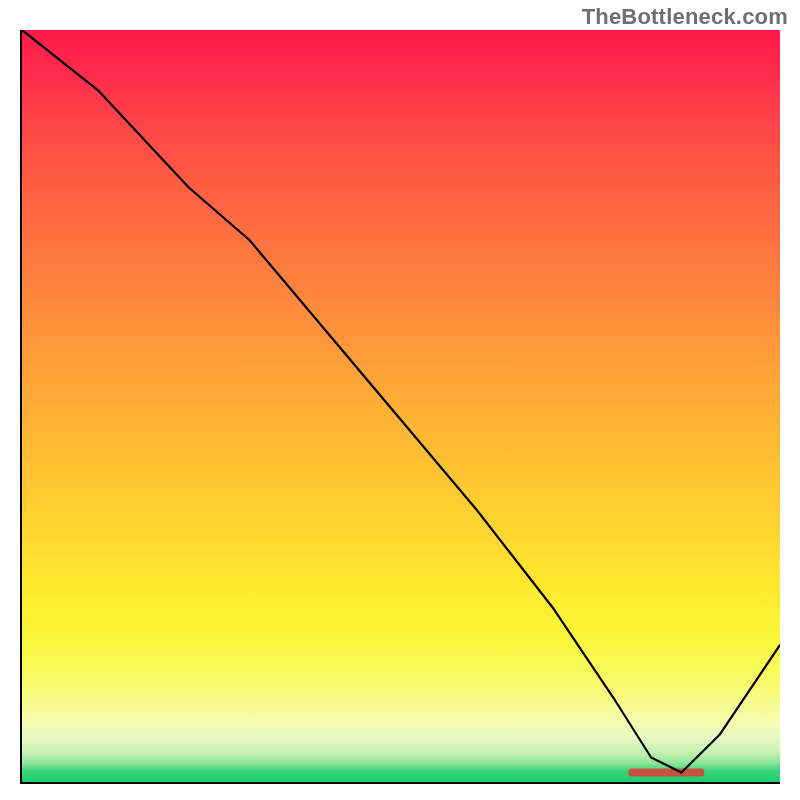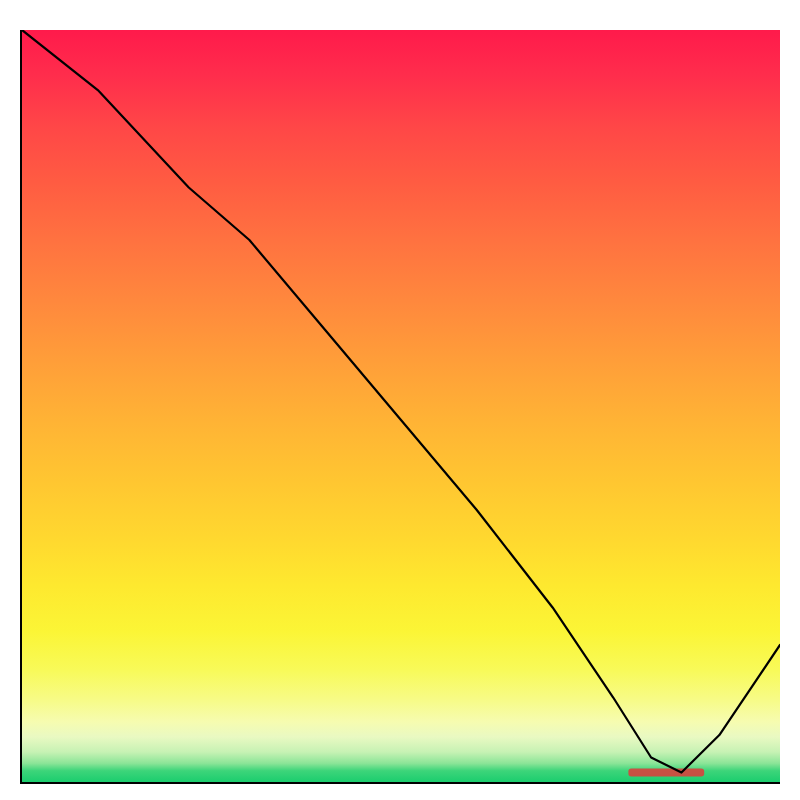--- a/index.html
+++ b/index.html
@@ -77,20 +77,21 @@
     fill: #e03a3a;
     opacity: 0.85;
     rx: 3;
     ry: 3;
   }
 </style>
 </head>
 <body>
 
 <div class="frame">
+  <div class="watermark">TheBottleneck.com</div>
 
   <div class="plot">
     <div class="gradient"></div>
 
     <svg class="marker" viewBox="0 0 760 752" preserveAspectRatio="none">
       <rect x="608.0" y="740.5" width="76.0" height="8"></rect>
     </svg>
 
     <svg class="curve" viewBox="0 0 760 752" preserveAspectRatio="none">
       <path d="M0.0 0.0 L76.0 60.2 L167.2 157.9 L228.0 210.6 L304.0 300.8 L380.0 391.0 L456.0 481.3 L532.0 579.0 L592.8 669.3 L630.8 729.4 L661.2 744.5 L699.2 706.9 L760.0 616.6"></path>

